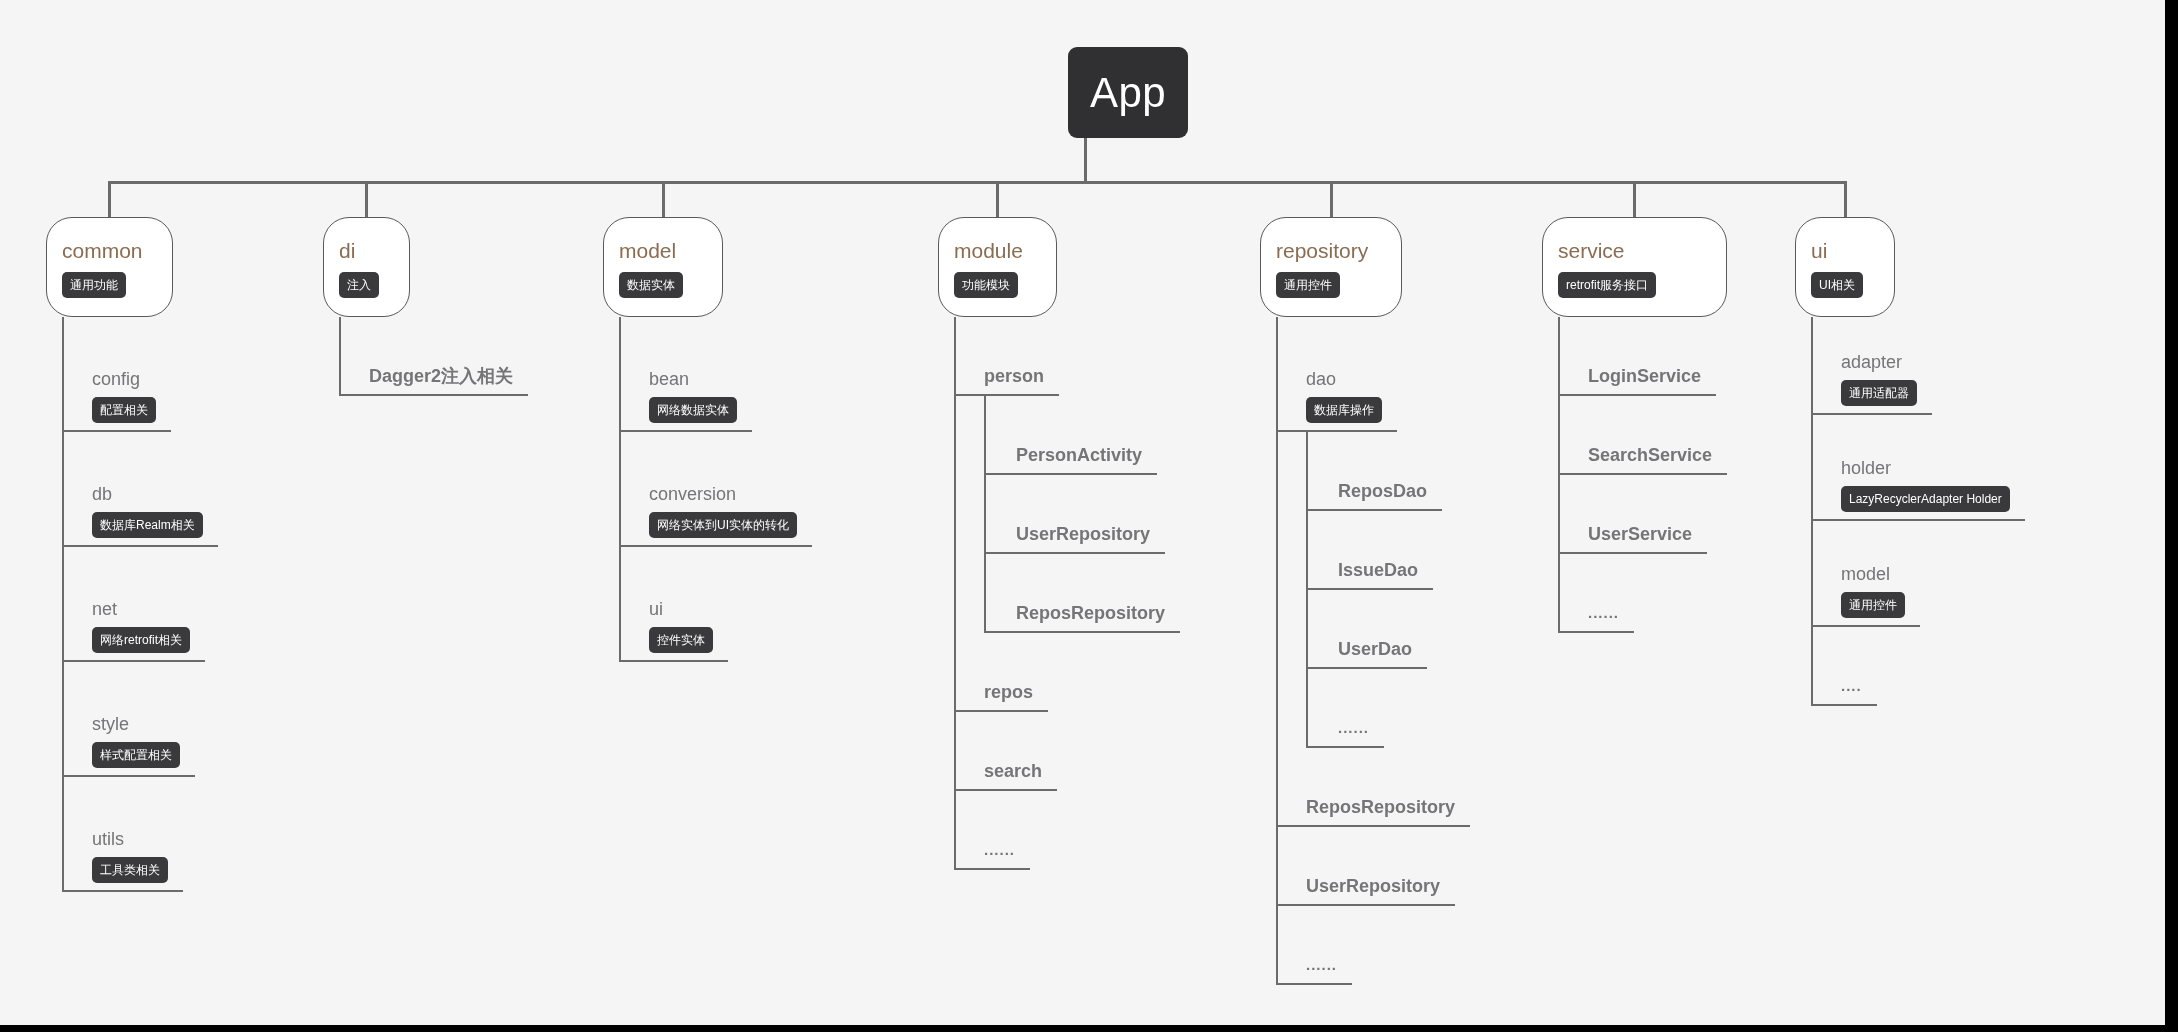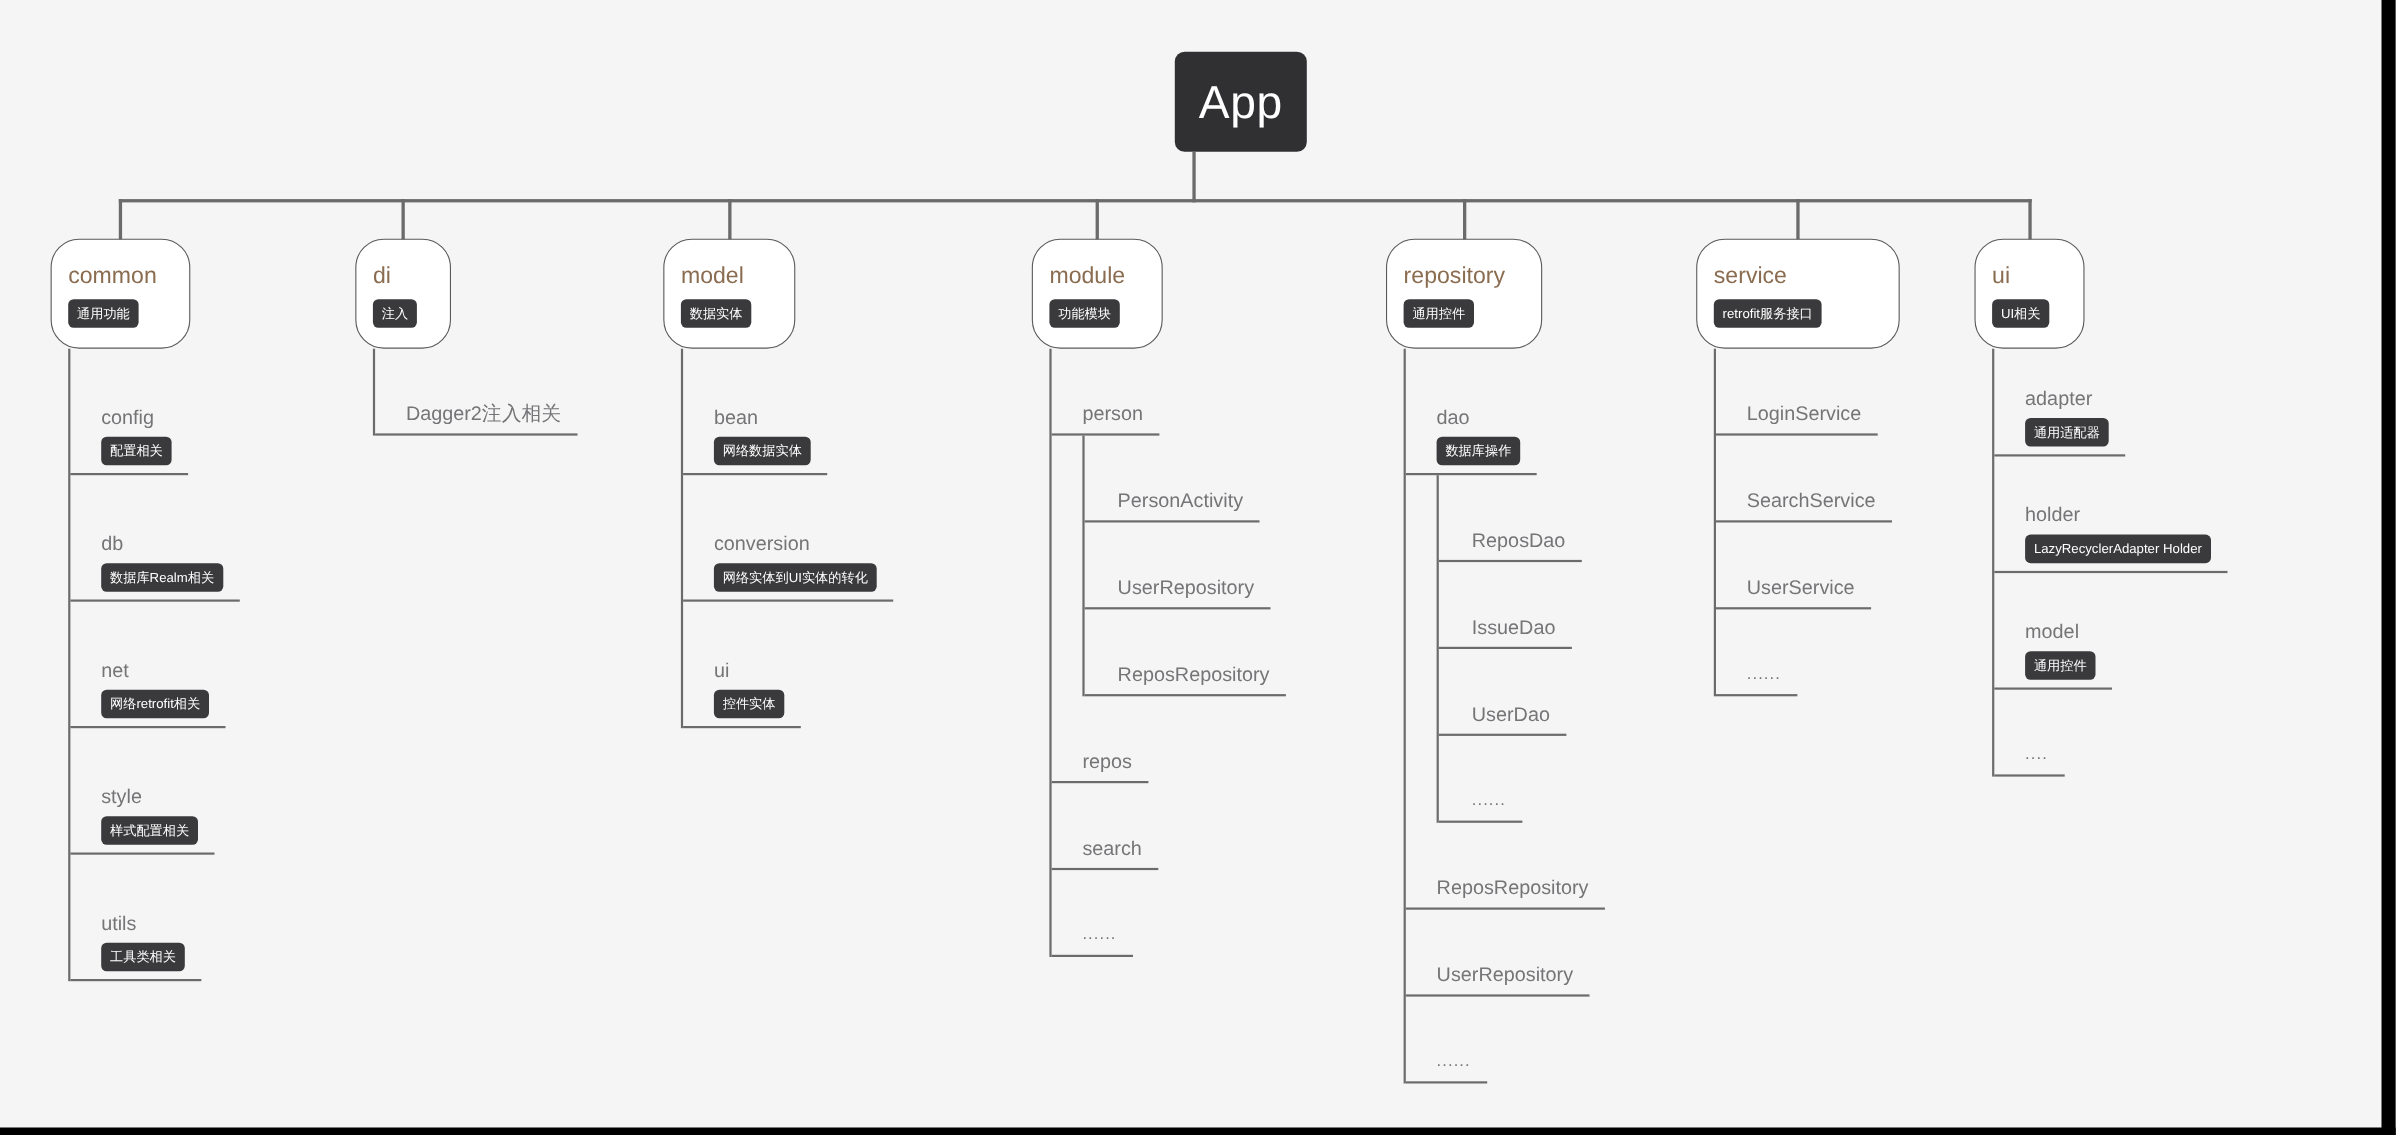--- a/index.html
+++ b/index.html
@@ -54,21 +54,21 @@
   .item{
     width:max-content;min-width:58px;
     border-bottom:2px solid var(--line);
     padding:0 15px 7px 28px;
     display:flex;flex-direction:column;justify-content:flex-end;align-items:flex-start;
     white-space:nowrap;
   }
   .item .ilabel{font-size:18px;color:var(--item-text);line-height:22px;}
   .item .badge{margin-top:7px;}
   .it-badge{height:115px;}
-  .it-plain{height:79px;}
+  .it-plain{height:79px;font-weight:bold;}
   .items.nested .item{padding-left:30px;}
   .it-dots .ilabel{font-size:15px;letter-spacing:1px;}
   
   .b-ui .items > .item.it-badge{height:106px;}
   .b-ui .items > .item:first-child{height:98px;}
 </style>
 </head>
 <body>
 
 <div class="root-node">

